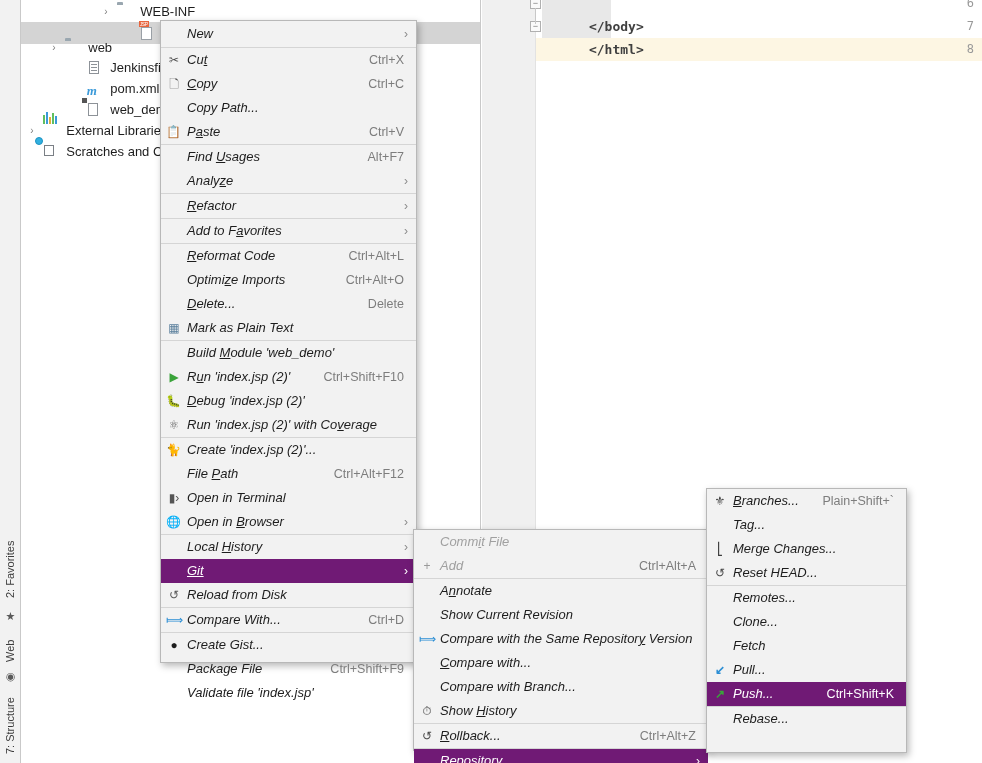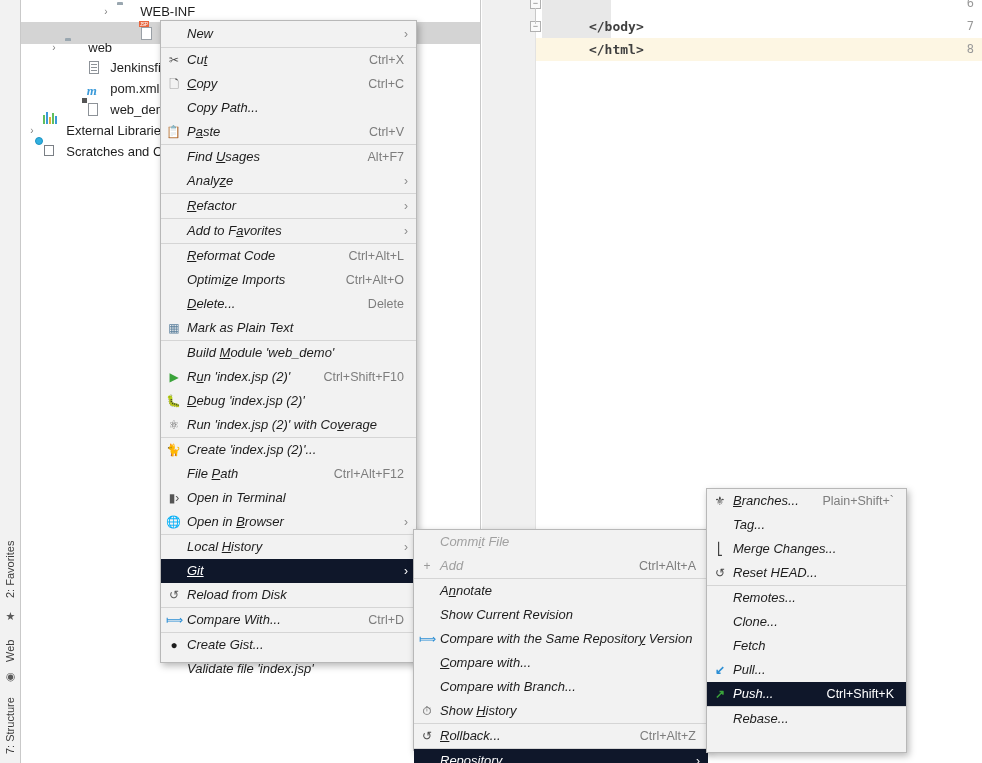--- a/index.html
+++ b/index.html
@@ -124,21 +124,21 @@
     box-shadow: 2px 3px 7px rgba(0,0,0,0.28);
     box-sizing: border-box;
     font-size: 13px;
     padding: 0;
   }
   .mi {
     position: relative; height: 24px; line-height: 24px;
     white-space: nowrap; color: #1d1d1d; cursor: default;
   }
   .mi.sep-top { border-top: 1px solid #d5d5d5; }
-  .mi.hl { background: #0f172a; color: #ffffff; }
+  .mi.hl { background: #701a75; color: #ffffff; }
   .mi.dis { color: #a0a0a0; }
   .mi .mtext { position:absolute; left:26px; top:0;font-style:italic; }
   .mi .mkey {
     position:absolute; right:12px; top:0; color:#7d7d7d; font-size:12.5px;
   }
   .mi.hl .mkey { color:#ffffff; }
   .mi .marrow {
     position:absolute; right:8px; top:0; color:#8a8a8a; font-size:12px;
   }
   .mi.hl .marrow { color:#ffffff; }
@@ -413,20 +413,24 @@
       <span class="micon g-compare">⟾</span>
       <span class="mtext">Compare With...</span>
       <span class="mkey">Ctrl+D</span>
     </div>
 
     <div class="mi sep-top">
       <span class="micon g-github">●</span>
       <span class="mtext">Create Gist...</span>
     </div>
 
+    <div class="mi">
+      <span class="mtext">Package File</span>
+      <span class="mkey">Ctrl+Shift+F9</span>
+    </div>
 
     <div class="mi">
       <span class="mtext">Validate file 'index.jsp'</span>
     </div>
   </div>
 
   <div class="menu" style="left:413px;top:529px;width:296px;height:222px;">
 
     <div class="mi dis">
       <span class="mtext">Comm<span class="u">i</span>t File</span>

